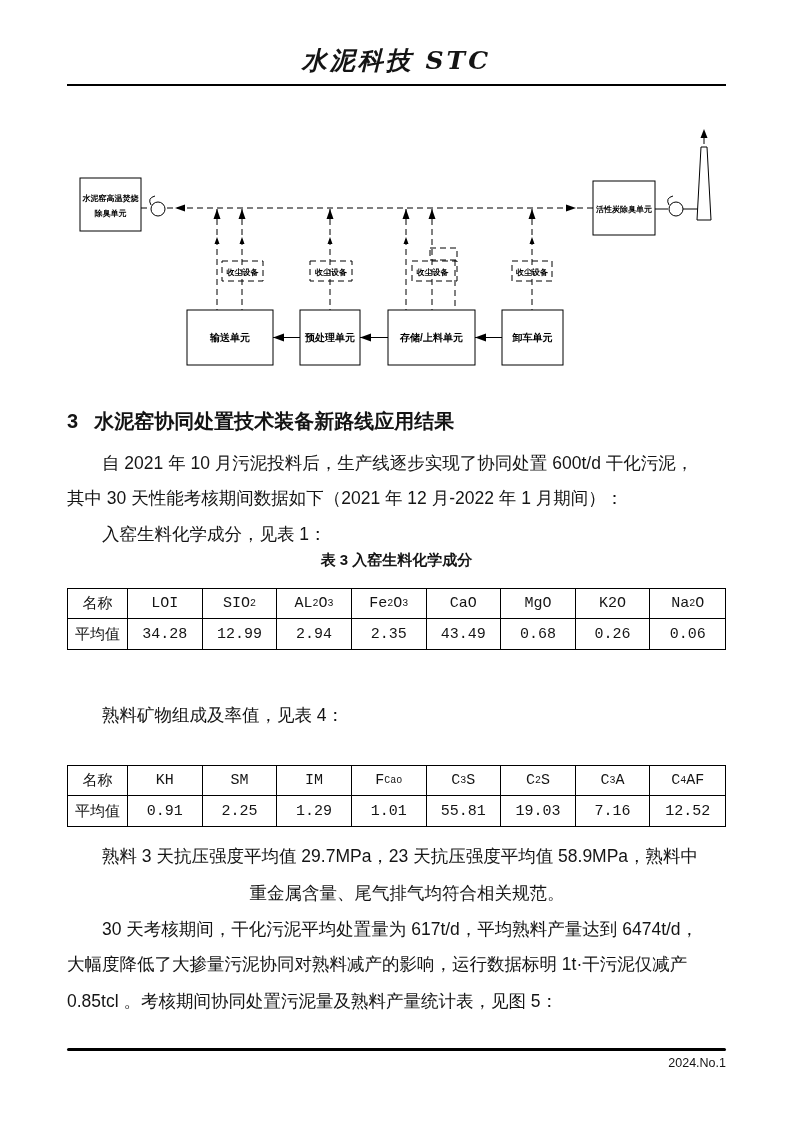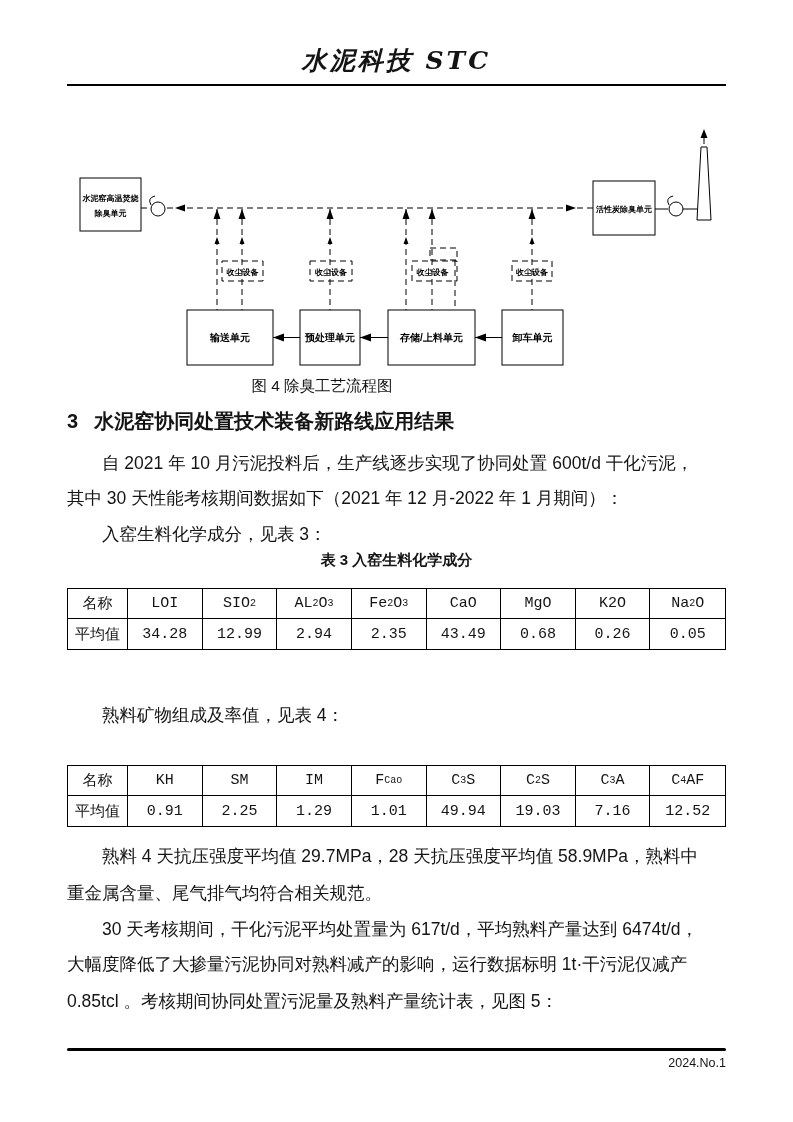--- a/index.html
+++ b/index.html
@@ -133,29 +133,28 @@
     <g>
       <circle class="ln" cx="676" cy="84" r="7" fill="#fff"></circle>
       <path class="ln" d="M669,80 q-4,-7 4,-9"></path>
     </g>
     <line class="ln" x1="683" y1="84" x2="698" y2="84"></line>
     <polygon class="box" points="701,22 707,22 711,95 697,95"></polygon>
     <line class="ln" x1="704" y1="19" x2="704" y2="11"></line>
     <polygon class="arr" points="704,4 700.5,13 707.5,13"></polygon>
   </svg>
 
-  <div class="abs fcap">图 4 除臭工艺流程图</div>
 
   <div class="abs sechead">
     <span class="num">3</span><span>水泥窑协同处置技术装备新路线应用结果</span>
   </div>
 
   <div class="abs bl ind" style="top:451px;">自 2021 年 10 月污泥投料后，生产线逐步实现了协同处置 600t/d 干化污泥，</div>
   <div class="abs bl" style="top:486px;">其中 30 天性能考核期间数据如下（2021 年 12 月-2022 年 1 月期间）：</div>
-  <div class="abs bl ind" style="top:522px;">入窑生料化学成分，见表 3：</div>
+  <div class="abs bl ind" style="top:522px;">入窑生料化学成分，见表 1：</div>
 
   <div class="abs tcap" style="top:551px;">表 3  入窑生料化学成分</div>
   <div class="abs tbl" style="top:588px;">
     <div class="c">
         <span>名称</span>
       </div>
     <div class="c">
         <span>LOI</span>
       </div>
     <div class="c">
@@ -189,21 +188,21 @@
         <span>O</span>
       </div>
     <div class="c">平均值</div>
     <div class="c">34.28</div>
     <div class="c">12.99</div>
     <div class="c">2.94</div>
     <div class="c">2.35</div>
     <div class="c">43.49</div>
     <div class="c">0.68</div>
     <div class="c">0.26</div>
-    <div class="c">0.05</div>
+    <div class="c">0.06</div>
   </div>
 
   <div class="abs bl ind" style="top:703px;">熟料矿物组成及率值，见表 4：</div>
 
   <div class="abs tbl" style="top:765px;">
     <div class="c">
         <span>名称</span>
       </div>
     <div class="c">
         <span>KH</span>
@@ -236,28 +235,28 @@
     <div class="c">
         <span>C</span>
         <sub>4</sub>
         <span>AF</span>
       </div>
     <div class="c">平均值</div>
     <div class="c">0.91</div>
     <div class="c">2.25</div>
     <div class="c">1.29</div>
     <div class="c">1.01</div>
-    <div class="c">49.94</div>
+    <div class="c">55.81</div>
     <div class="c">19.03</div>
     <div class="c">7.16</div>
     <div class="c">12.52</div>
   </div>
 
-  <div class="abs bl ind" style="top:844px;">熟料 4 天抗压强度平均值 29.7MPa，28 天抗压强度平均值 58.9MPa，熟料中</div>
-  <div class="abs bl" style="top:881px;">重金属含量、尾气排气均符合相关规范。</div>
+  <div class="abs bl ind" style="top:844px;">熟料 3 天抗压强度平均值 29.7MPa，23 天抗压强度平均值 58.9MPa，熟料中</div>
+  <div class="abs bl" style="top:881px;text-align:center;">重金属含量、尾气排气均符合相关规范。</div>
   <div class="abs bl ind" style="top:917px;">30 天考核期间，干化污泥平均处置量为 617t/d，平均熟料产量达到 6474t/d，</div>
   <div class="abs bl" style="top:952px;">大幅度降低了大掺量污泥协同对熟料减产的影响，运行数据标明 1t·干污泥仅减产</div>
   <div class="abs bl" style="top:989px;">0.85tcl 。考核期间协同处置污泥量及熟料产量统计表，见图 5：</div>
 
   <div class="abs frule"></div>
   <div class="abs fissue">2024.No.1</div>
 
 </div>
 
 </body></html>

